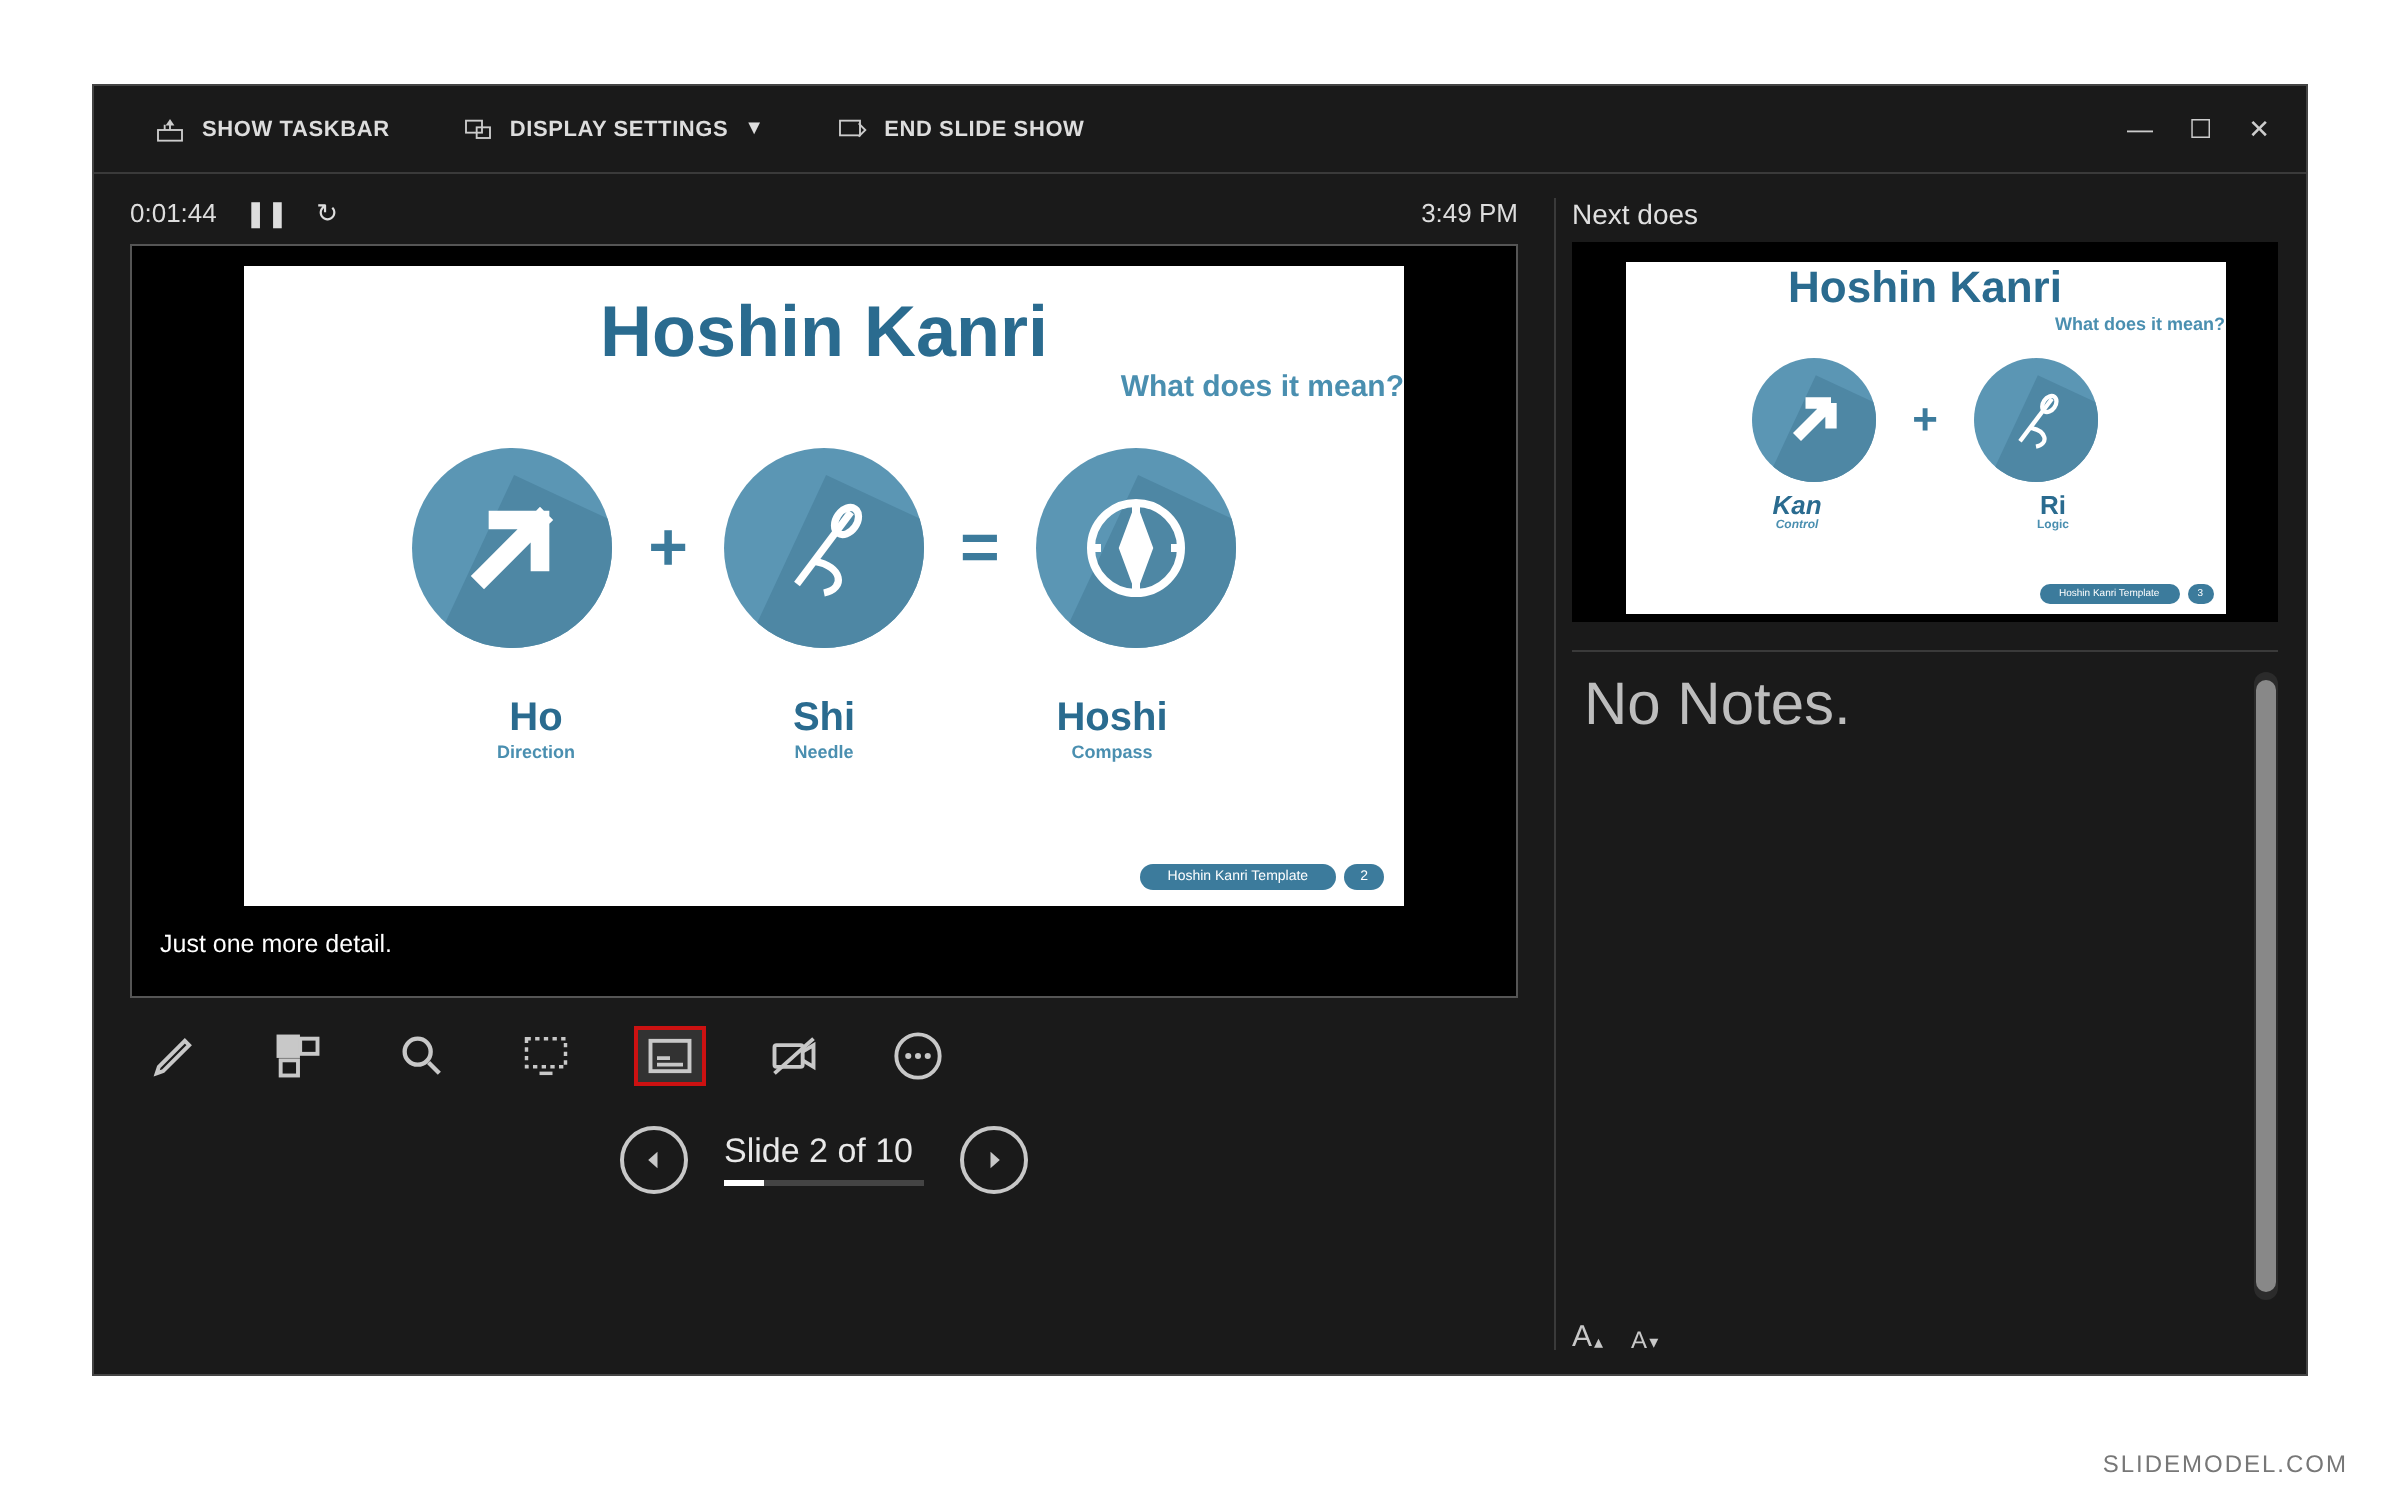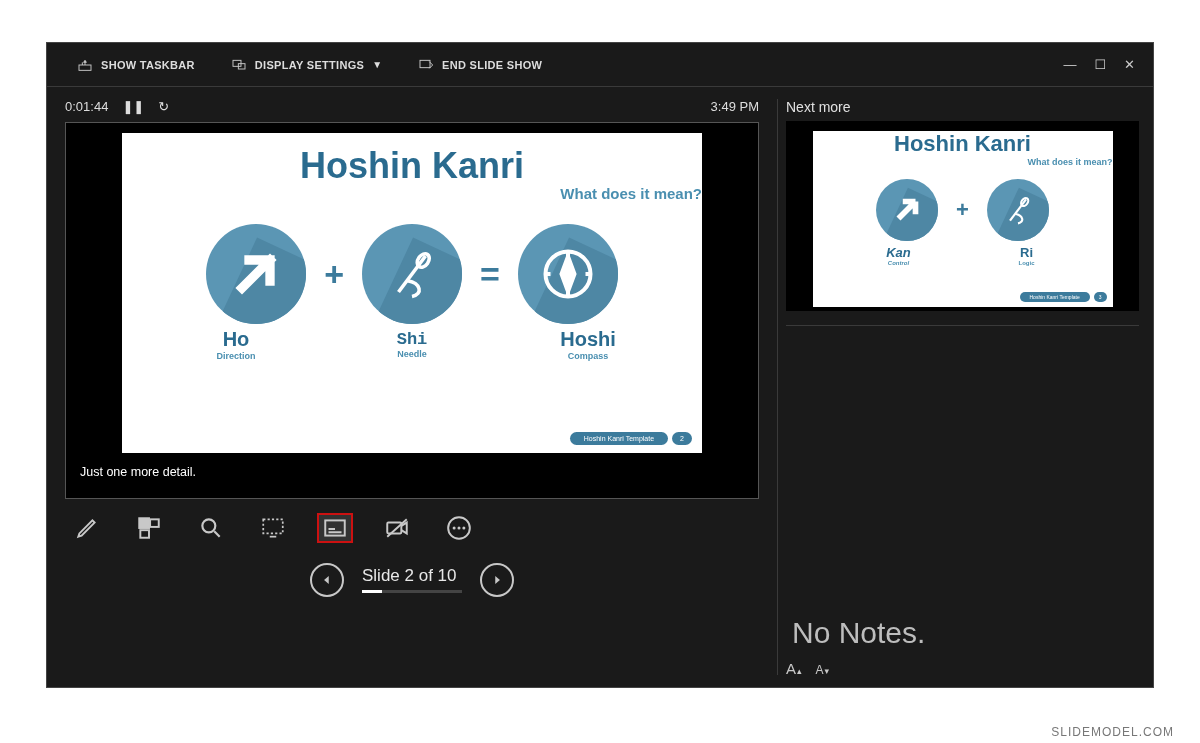--- a/index.html
+++ b/index.html
@@ -206,21 +206,20 @@
     width: 300px;
     height: 176px;
     position: relative;
     margin: 0 auto;
   }
   .right-divider { height:1px; background:#3a3a3a; margin-bottom:10px; }
   .notes-area {
     flex:1;
     display:flex;
     position:relative;
-    align-items:flex-end;
   }
   .notes-text {
     color:#bdbdbd;
     font-size:30px;
     font-weight:300;
     padding: 0 6px;
     flex:1;
   }
   .notes-scroll {
     width:12px;
@@ -336,27 +335,27 @@
               <svg viewBox="0 0 24 24" width="60" height="60">
                   <g stroke="#fff" stroke-width="1.6" fill="none">
                     <circle cx="12" cy="12" r="9"></circle>
                     <path d="M12 3v2M12 19v2M3 12h2M19 12h2"></path>
                     <path d="M12 5l2.6 7L12 19l-2.6-7z" fill="#fff"></path>
                   </g>
                 </svg>
             </div>
           </div>
 
-          <div class="slide-row" style="margin-top:4px; gap:76px;">
+          <div class="slide-row" style="margin-top:24px; gap:44px;">
             <div class="term-col" style="width:100px;">
               <div class="term-name" style="font-size:20px;">Ho</div>
               <div class="term-sub" style="font-size:9px;">Direction</div>
             </div>
             <div class="term-col" style="width:100px;">
-              <div class="term-name" style="font-size:17px;font-family:Liberation Mono, monospace;">Shi</div>
+              <div class="term-name" style="font-size:20px;">Shi</div>
               <div class="term-sub" style="font-size:9px;">Needle</div>
             </div>
             <div class="term-col" style="width:100px;">
               <div class="term-name" style="font-size:20px;">Hoshi</div>
               <div class="term-sub" style="font-size:9px;">Compass</div>
             </div>
           </div>
 
           <div class="badge-row">
             <div class="badge">Hoshin Kanri Template</div>
@@ -445,21 +444,21 @@
           <svg viewBox="0 0 24 24" width="14" height="14">
               <path d="M9 5l8 7-8 7" fill="#c8c8c8"></path>
             </svg>
         </div>
       </div>
     </div>
 
     <div class="divider"></div>
 
     <div class="right">
-      <div class="next-label">Next more</div>
+      <div class="next-label">Next does</div>
       <div class="next-slide-frame">
         <div class="next-canvas">
           <div class="slide-title" style="font-size:22px; margin-top:6px;">Hoshin Kanri</div>
           <div class="slide-subtitle" style="font-size:9px;">What does it mean?</div>
           <div class="slide-row" style="margin-top:12px; gap:18px;">
             <div class="circle" style="width:62px;height:62px;">
               <svg viewBox="0 0 24 24" width="34" height="34">
                   <path d="M6 18L18 6M18 6H9M18 6v9" stroke="#fff" stroke-width="4" fill="none"></path>
                 </svg>
             </div>

